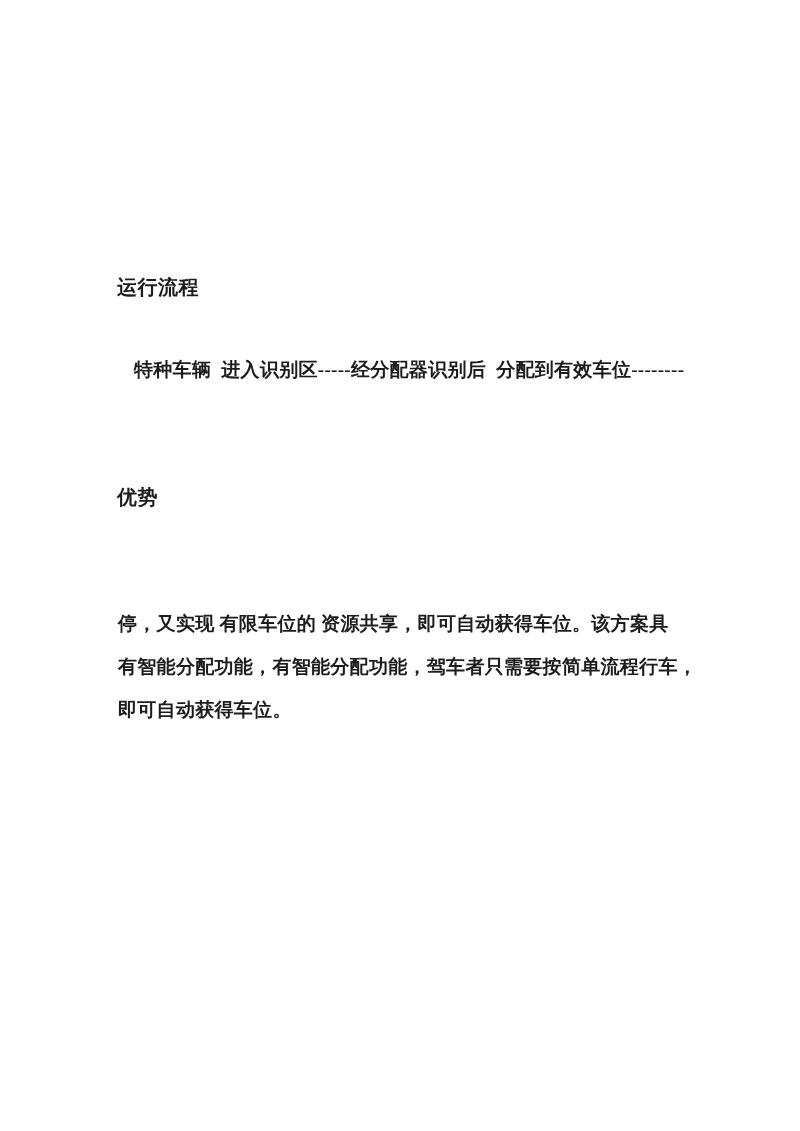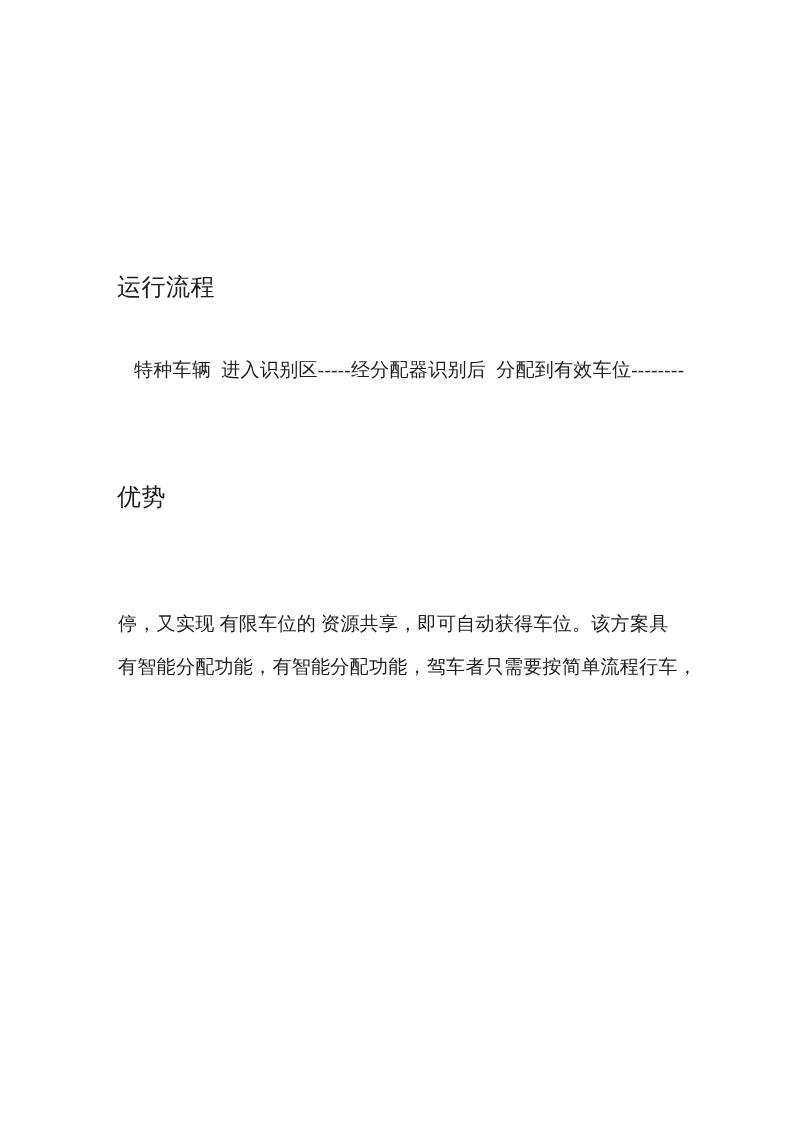--- a/index.html
+++ b/index.html
@@ -11,30 +11,30 @@
     position: relative;
     width: 800px;
     height: 1131px;
     background: #ffffff;
     overflow: hidden;
     font-family: "Liberation Serif", "DejaVu Serif", serif;
     color: #1c1c1c;
   }
   .doc-heading {
     position: absolute;
-    font-size: 24px;
-    font-weight: normal;
+    font-size: 20px;
+    font-weight: bold;
     line-height: 22px;
     white-space: pre;
     letter-spacing: 0.5px;
   }
   .doc-line {
     position: absolute;
     font-size: 19px;
-    font-weight: normal;
+    font-weight: bold;
     line-height: 22px;
     white-space: pre;
     letter-spacing: 0.3px;
   }
   
   #h-flow      { left: 117px; top: 276px; }
   
   #p1-l1       { left: 134px; top: 359px; }
   #p1-l2       { left: 118px; top: 402px; }
   
@@ -55,14 +55,15 @@
   <div class="doc-line" id="p1-l1">特种车辆  进入识别区-----经分配器识别后  分配到有效车位--------</div>
 
 
   <div class="doc-heading" id="h-advantage">优势</div>
 
 
   <div class="doc-line" id="p2-l2">停，又实现 有限车位的 资源共享，即可自动获得车位。该方案具</div>
 
   <div class="doc-line" id="p2-l3">有智能分配功能，有智能分配功能，驾车者只需要按简单流程行车，</div>
 
+  <div class="doc-line" id="p2-l4">即可自动获得车位。</div>
 
 </div>
 
 </body></html>

